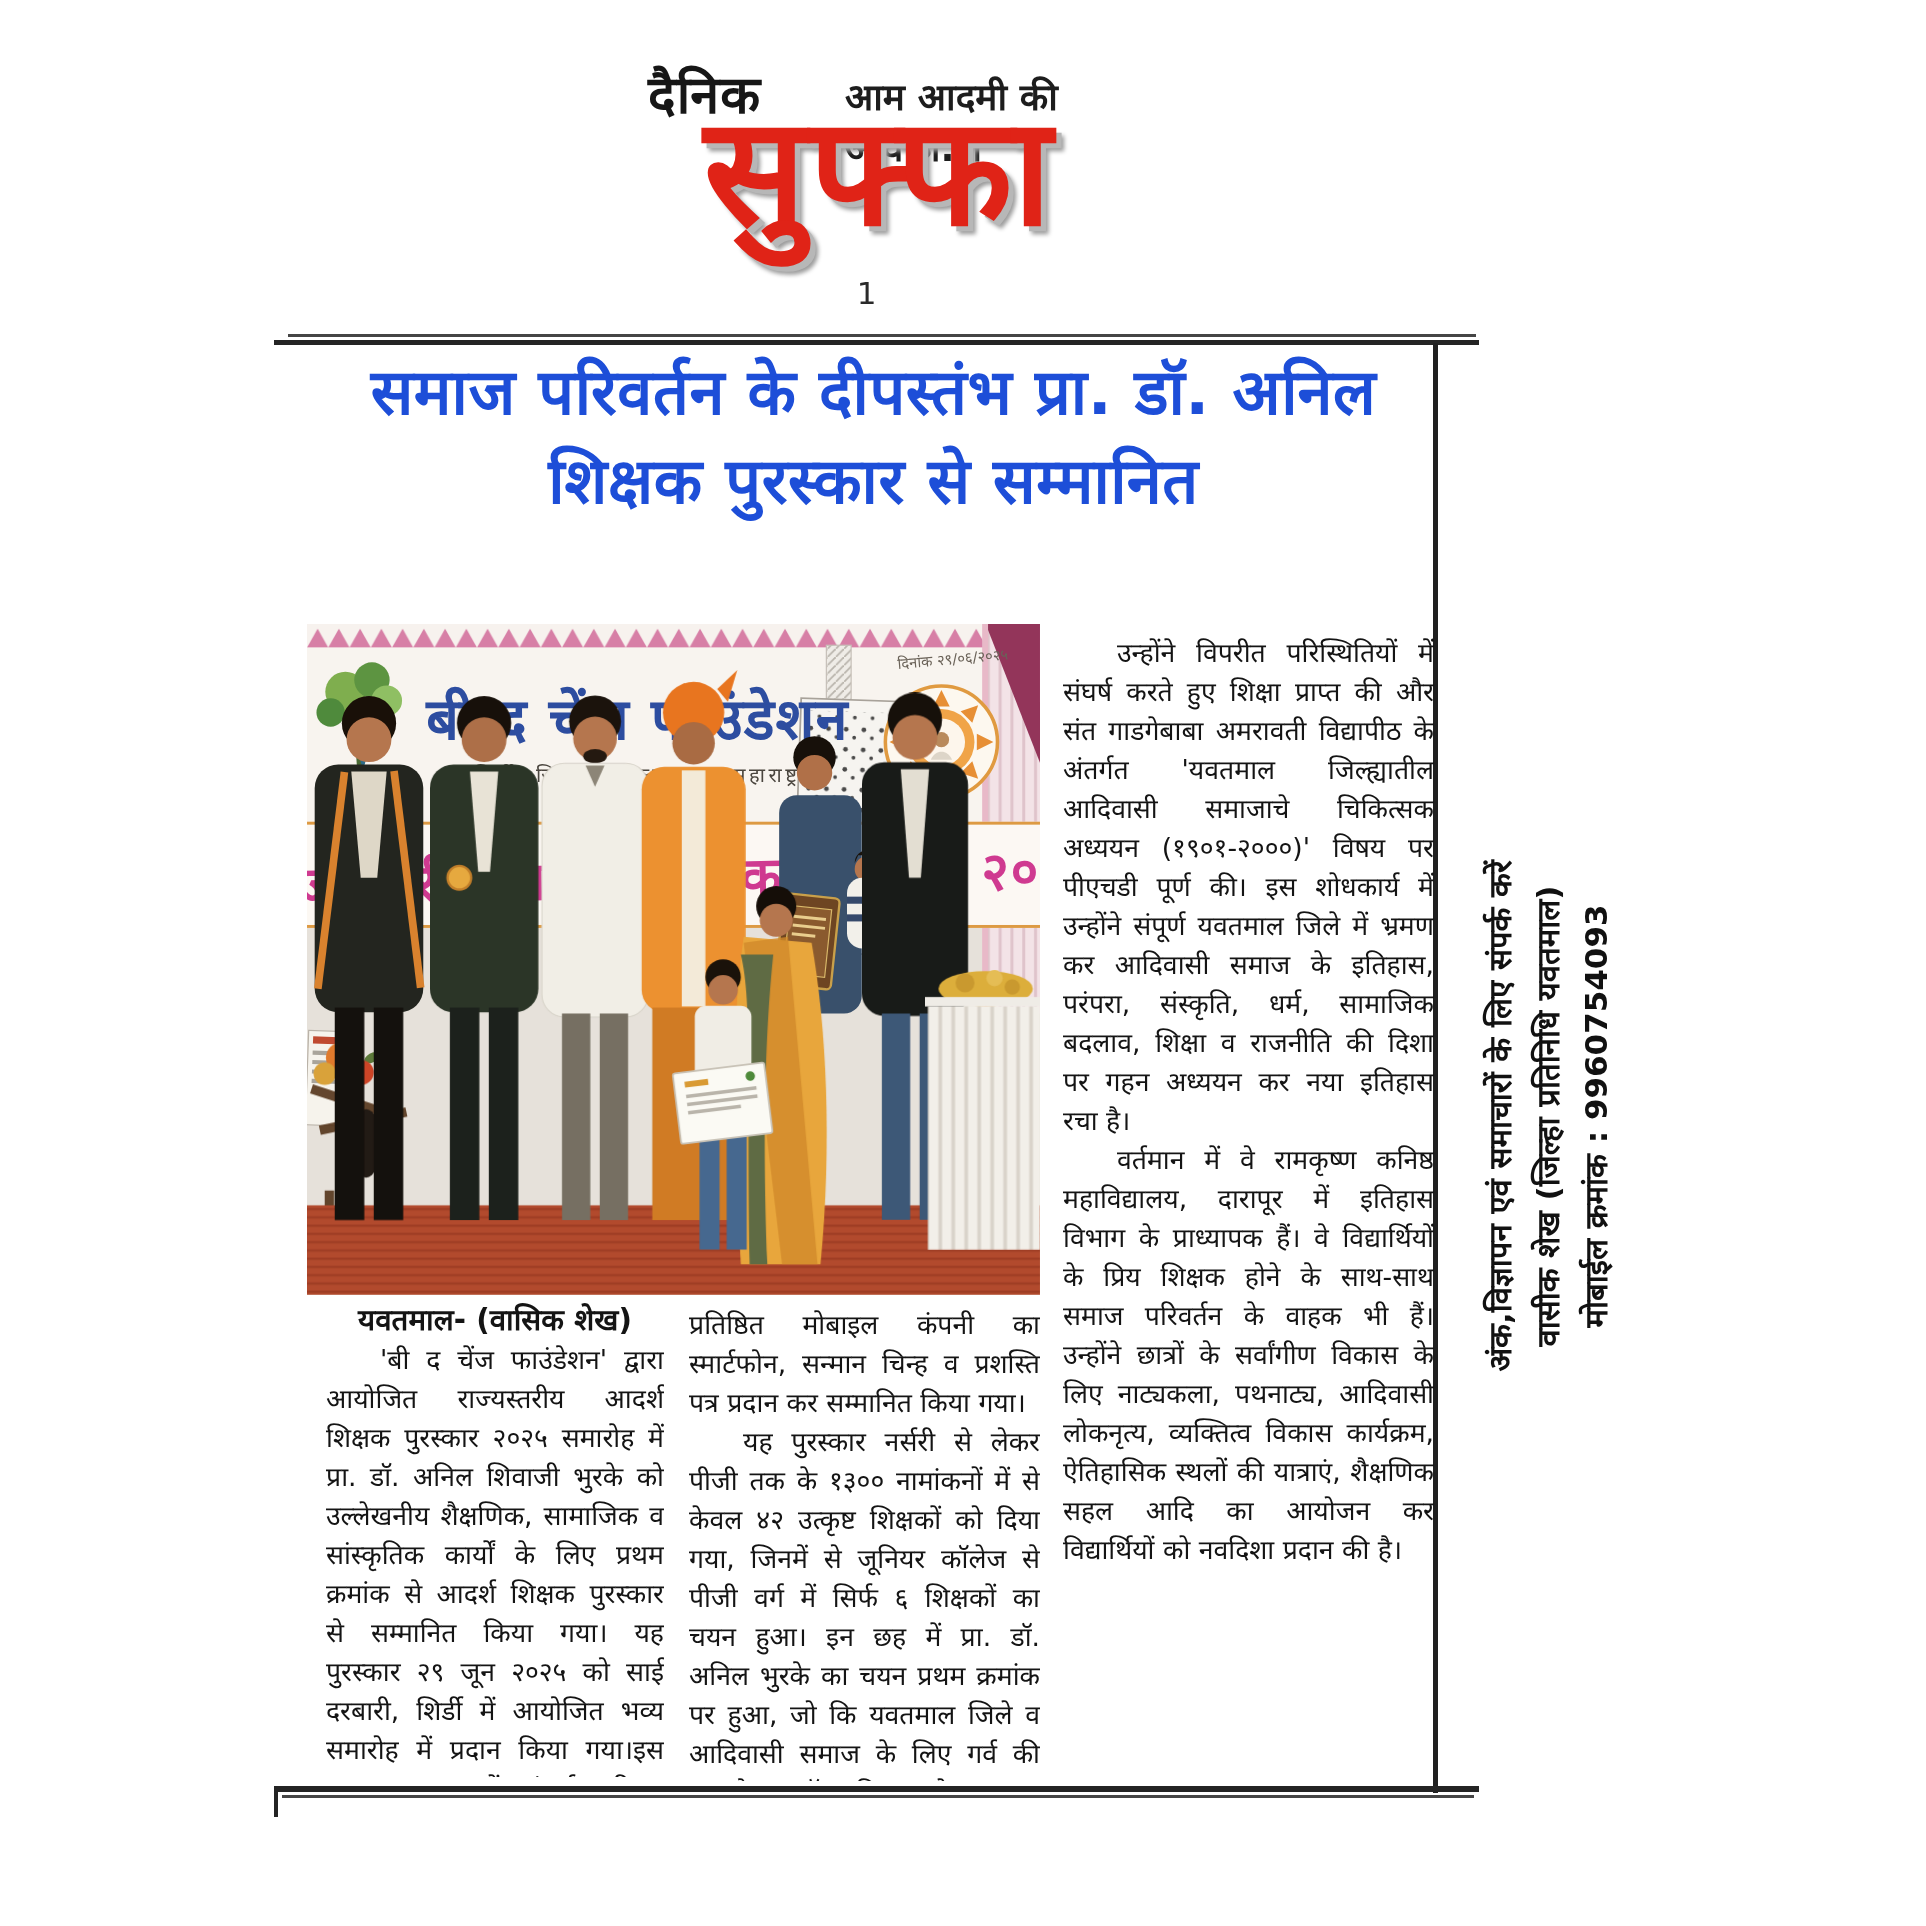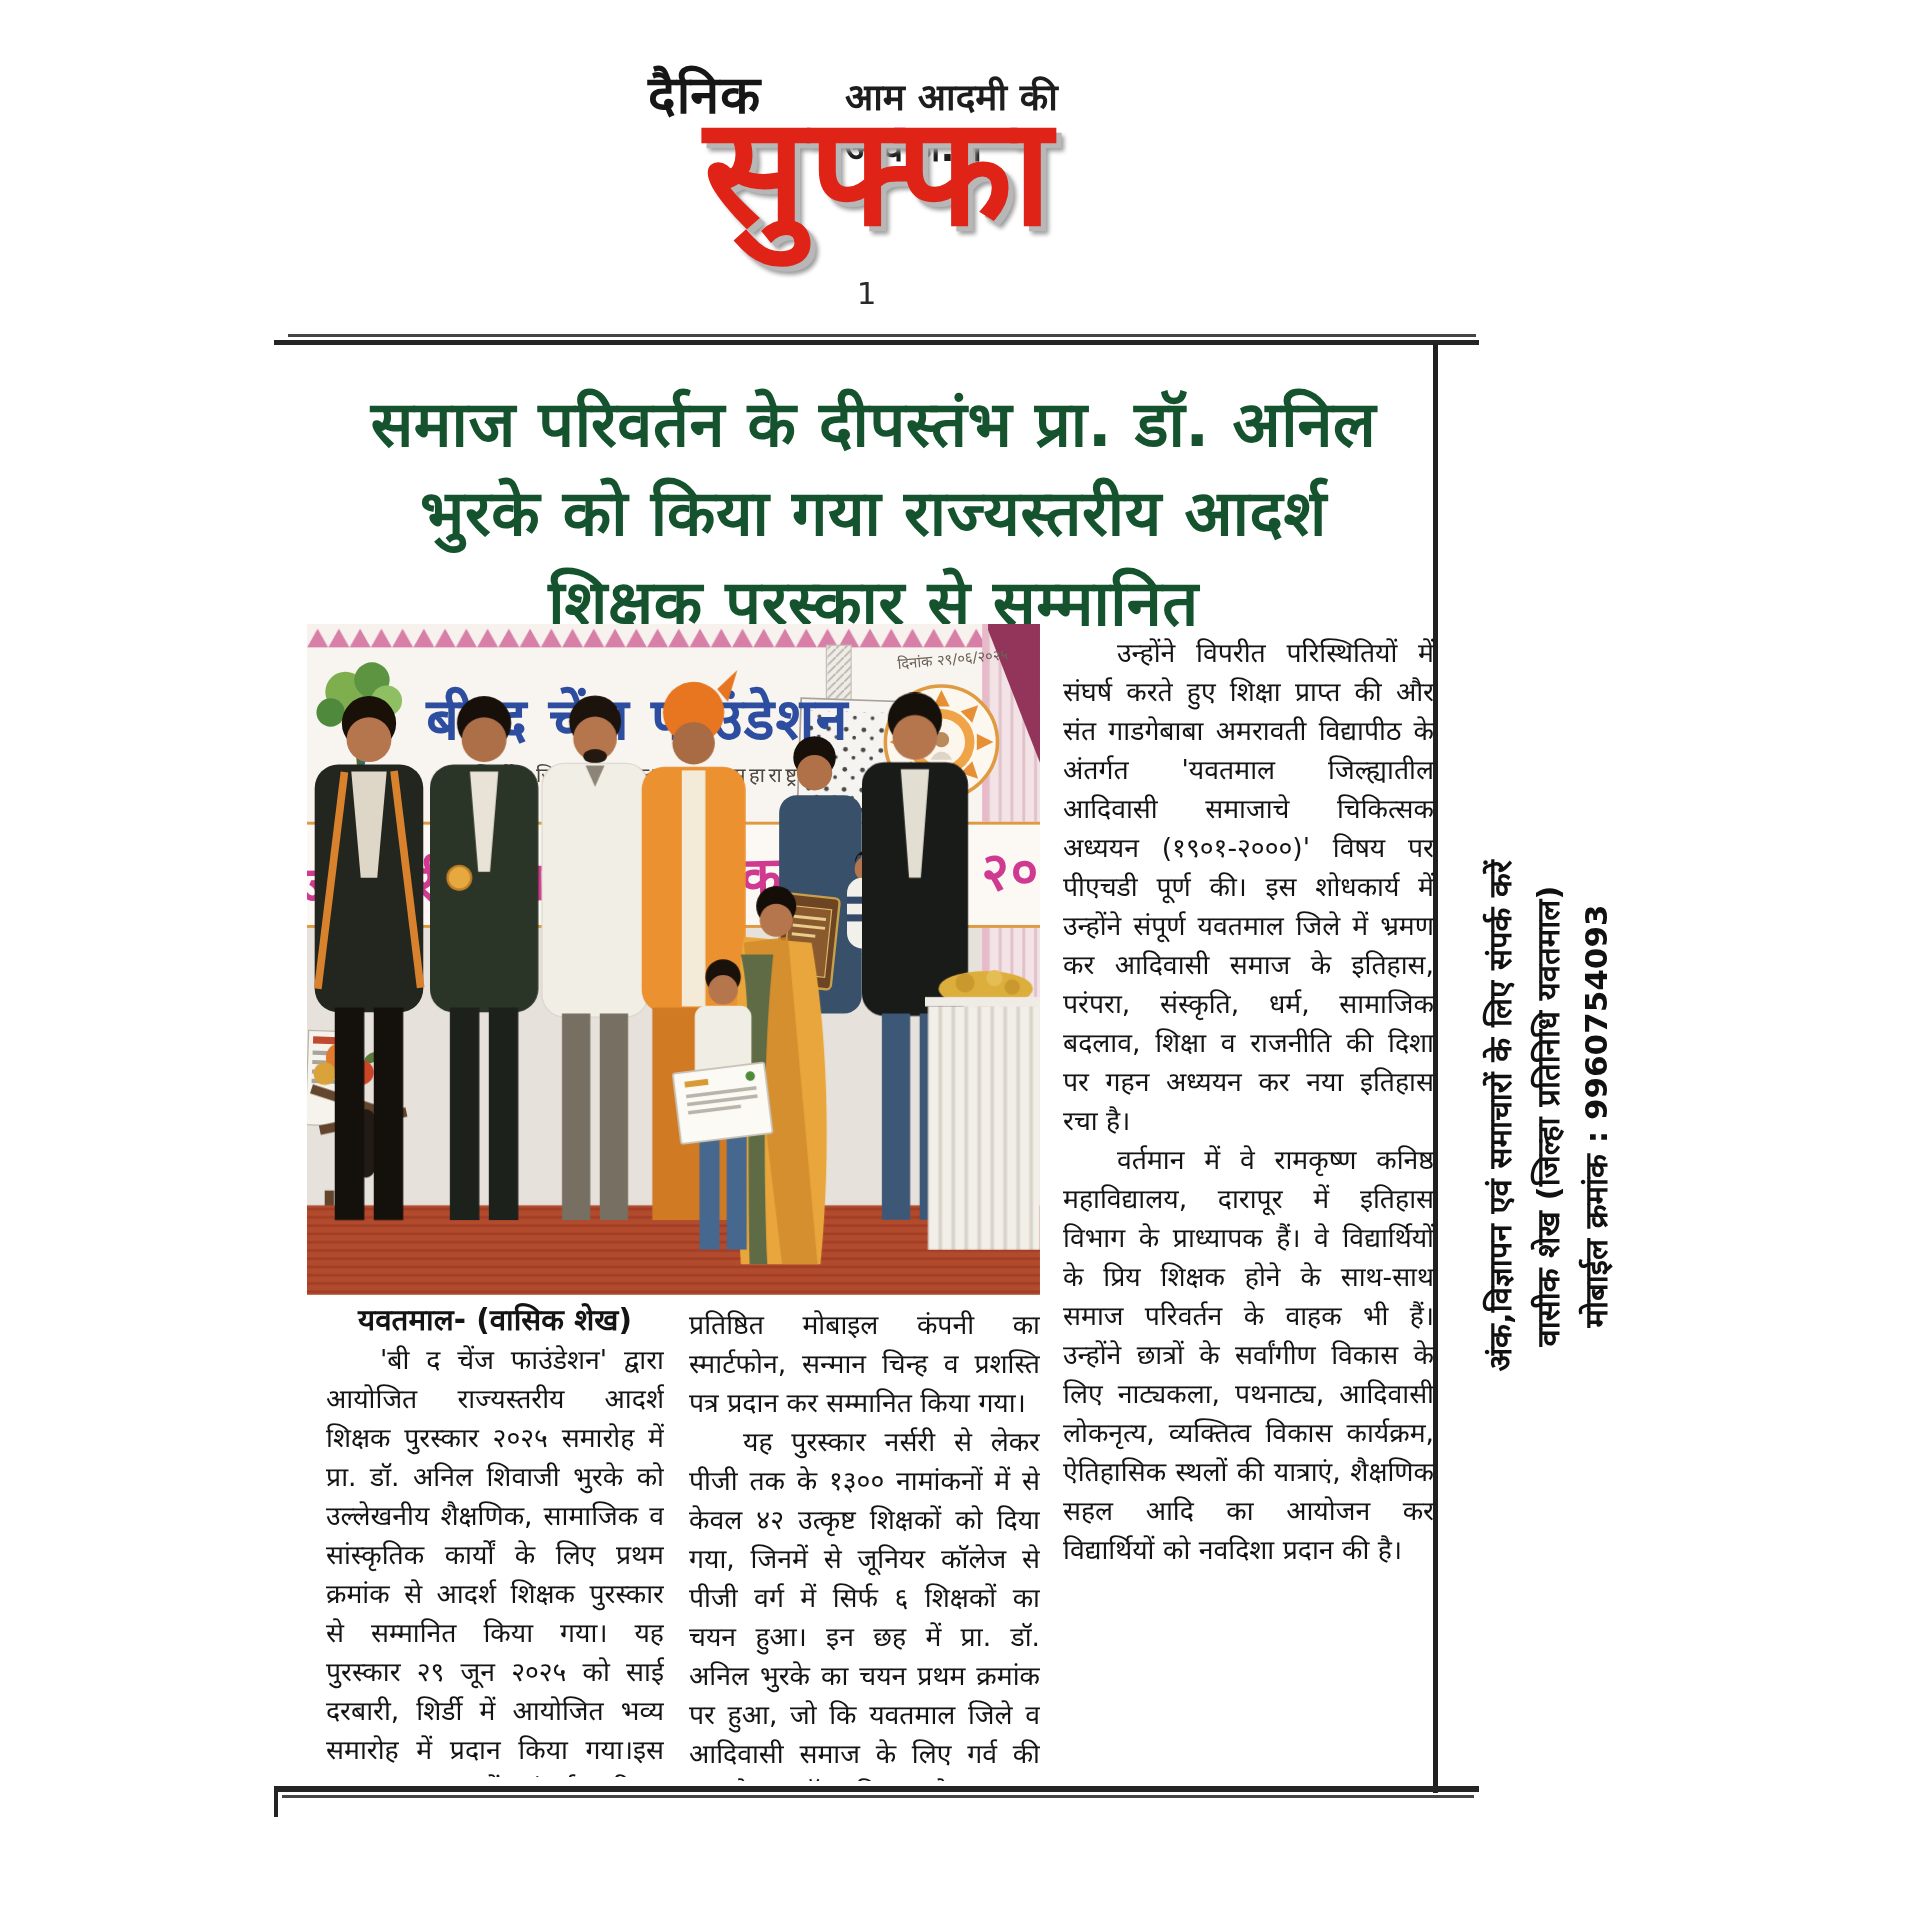--- a/index.html
+++ b/index.html
@@ -19,22 +19,22 @@
   
   .rule{position:absolute;background:#2e2e2e;}
   .r-top-thin{left:288px;top:334px;width:1188px;height:3px;background:#454545;}
   .r-top-thick{left:274px;top:340px;width:1205px;height:5.3px;background:#242424;}
   .r-bottom-thick{left:274px;top:1786px;width:1205px;height:5.9px;background:#242424;}
   .r-bottom-thin{left:282px;top:1795px;width:1192px;height:3px;background:#454545;}
   .r-right{left:1433px;top:343px;width:4.7px;height:1450px;background:#202020;}
   .r-corner{left:274px;top:1786px;width:3.5px;height:31px;background:#242424;}
   
   .headline{
-    position:absolute;left:319px;top:380px;width:1109px;text-align:center;
-    font-size:63px;font-weight:700;color:#14532d;line-height:1.42;letter-spacing:0.6px;
+    position:absolute;left:319px;top:348px;width:1109px;text-align:center;
+    font-size:63px;font-weight:700;color:#1d4ed8;line-height:1.42;letter-spacing:0.6px;
   }
   
   .photo{position:absolute;left:307px;top:624px;width:733px;height:671px;background:#efe9e3;overflow:hidden;}
   .photo svg{display:block;}
   
   .col{position:absolute;font-size:26.6px;line-height:39px;text-align:justify;color:#141414;overflow:hidden;}
   .col p{margin:0;}
   .col p.ind{text-indent:54px;}
   .col1{left:326px;top:1301px;width:338px;height:476px;}
   .col2{left:689px;top:1305px;width:351px;height:476px;}
@@ -60,21 +60,20 @@
 
   <div class="rule r-top-thin"></div>
   <div class="rule r-top-thick"></div>
   <div class="rule r-right"></div>
   <div class="rule r-bottom-thick"></div>
   <div class="rule r-bottom-thin"></div>
   <div class="rule r-corner"></div>
 
   <div class="headline">
     <div>समाज परिवर्तन के दीपस्तंभ प्रा. डॉ. अनिल</div>
-    <div>भुरके को किया गया राज्यस्तरीय आदर्श</div>
     <div>शिक्षक पुरस्कार से सम्मानित</div>
   </div>
 
   <div class="photo">
     <svg width="733" height="671" viewBox="0 0 1242 1137" xmlns="http://www.w3.org/2000/svg">
       <defs>
         <pattern id="zig" width="36" height="40" patternUnits="userSpaceOnUse">
           <rect width="36" height="40" fill="#f7f2ee"></rect>
           <path d="M0 40 L18 8 L36 40 Z" fill="#d77fa6"></path>
         </pattern>

